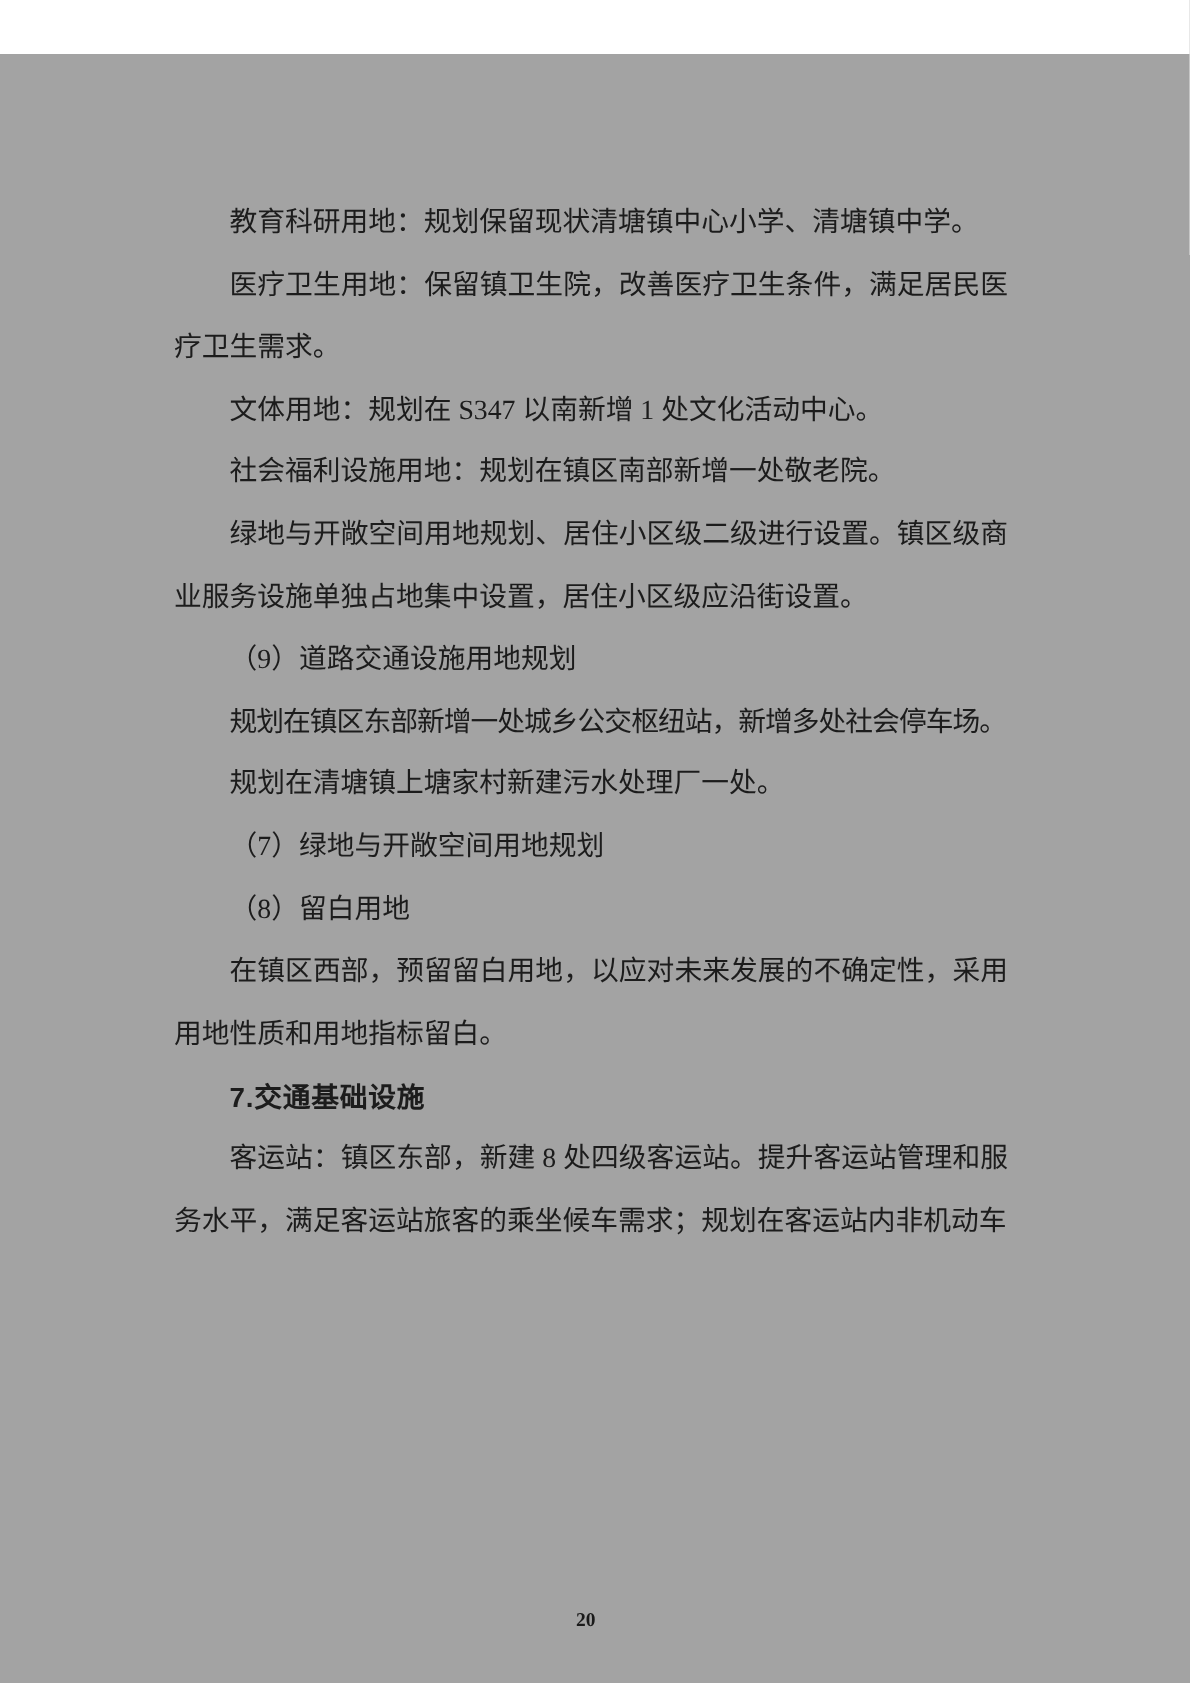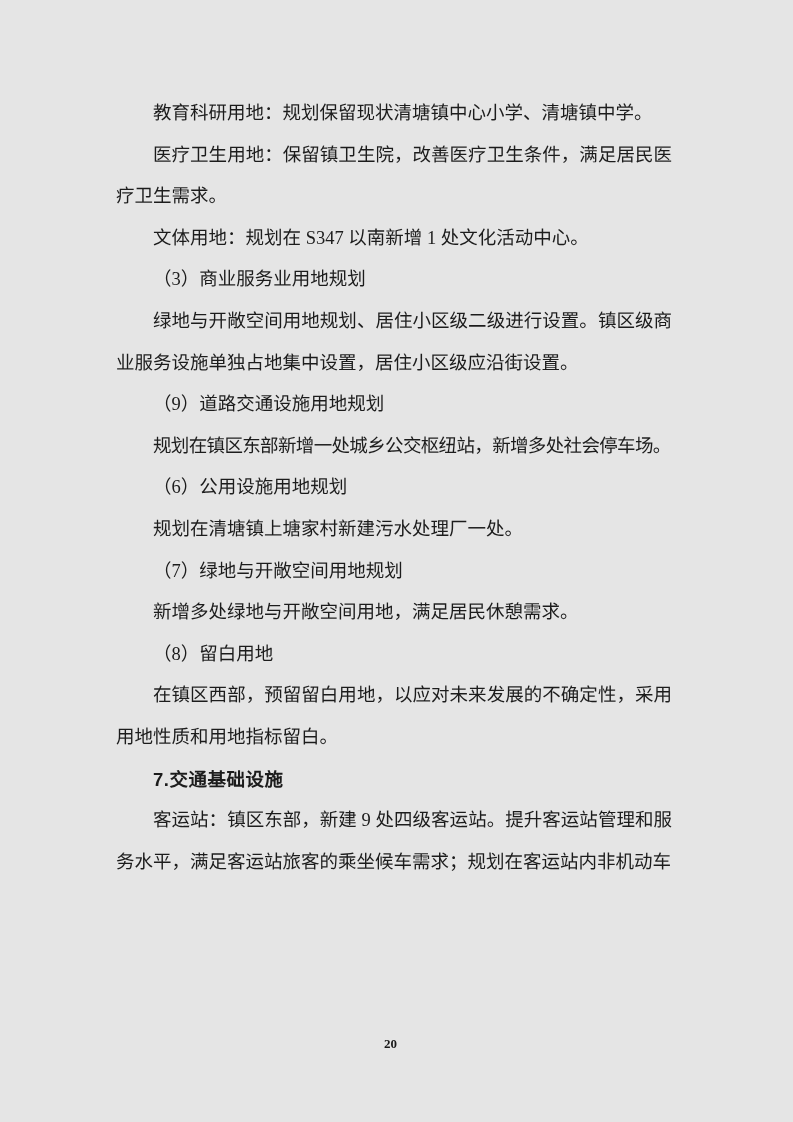--- a/index.html
+++ b/index.html
@@ -11,21 +11,22 @@
     width: 793px;
     height: 1122px;
     position: relative;
     overflow: hidden;
     font-family: "Liberation Serif", "DejaVu Serif", serif;
     color: #1c1c1c;
   }
   .page {
     position: absolute;
     inset: 0;
-    background: #e5e5e5;
+    background: #a3a3a3;
+    margin-top: 36px;
   }
   .content {
     position: absolute;
     left: 116px;
     top: 93px;
     width: 556px;
   }
   .content p {
     margin: 0;
     padding: 0;
@@ -57,28 +58,26 @@
   }
 </style>
 </head>
 <body>
 
 <div class="page">
   <div class="content">
     <p>教育科研用地：规划保留现状清塘镇中心小学、清塘镇中学。</p>
     <p>医疗卫生用地：保留镇卫生院，改善医疗卫生条件，满足居民医疗卫生需求。</p>
     <p>文体用地：规划在 S347 以南新增 1 处文化活动中心。</p>
-    <p>（3）商业服务业用地规划</p>
+    <p>社会福利设施用地：规划在镇区南部新增一处敬老院。</p>
     <p>绿地与开敞空间用地规划、居住小区级二级进行设置。镇区级商业服务设施单独占地集中设置，居住小区级应沿街设置。</p>
     <p>（9）道路交通设施用地规划</p>
     <p class="tight">规划在镇区东部新增一处城乡公交枢纽站，新增多处社会停车场。</p>
-    <p>（6）公用设施用地规划</p>
     <p>规划在清塘镇上塘家村新建污水处理厂一处。</p>
     <p>（7）绿地与开敞空间用地规划</p>
-    <p>新增多处绿地与开敞空间用地，满足居民休憩需求。</p>
     <p>（8）留白用地</p>
     <p>在镇区西部，预留留白用地，以应对未来发展的不确定性，采用用地性质和用地指标留白。</p>
     <p class="heading">7.交通基础设施</p>
-    <p>客运站：镇区东部，新建 9 处四级客运站。提升客运站管理和服务水平，满足客运站旅客的乘坐候车需求；规划在客运站内非机动车</p>
+    <p>客运站：镇区东部，新建 8 处四级客运站。提升客运站管理和服务水平，满足客运站旅客的乘坐候车需求；规划在客运站内非机动车</p>
   </div>
 
   <div class="page-number">20</div>
 </div>
 
 </body></html>

